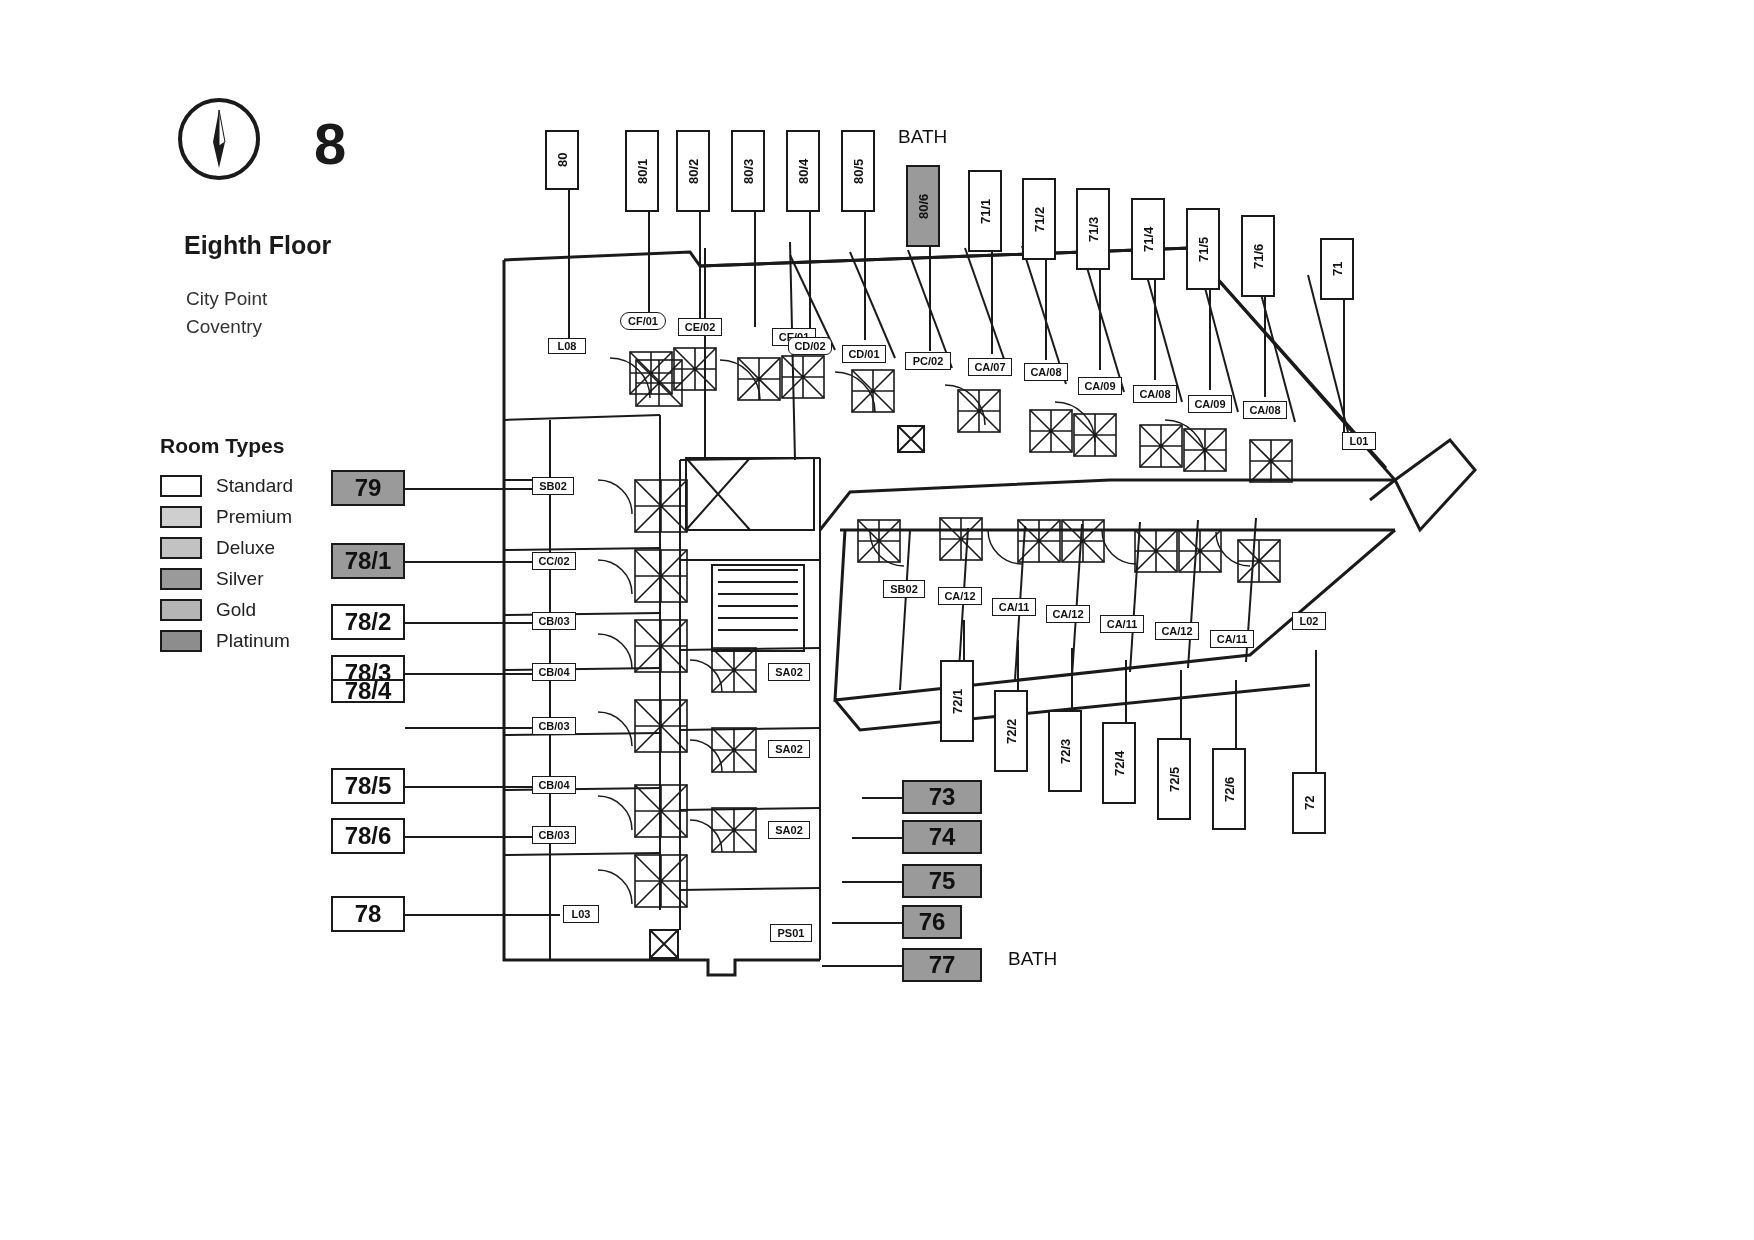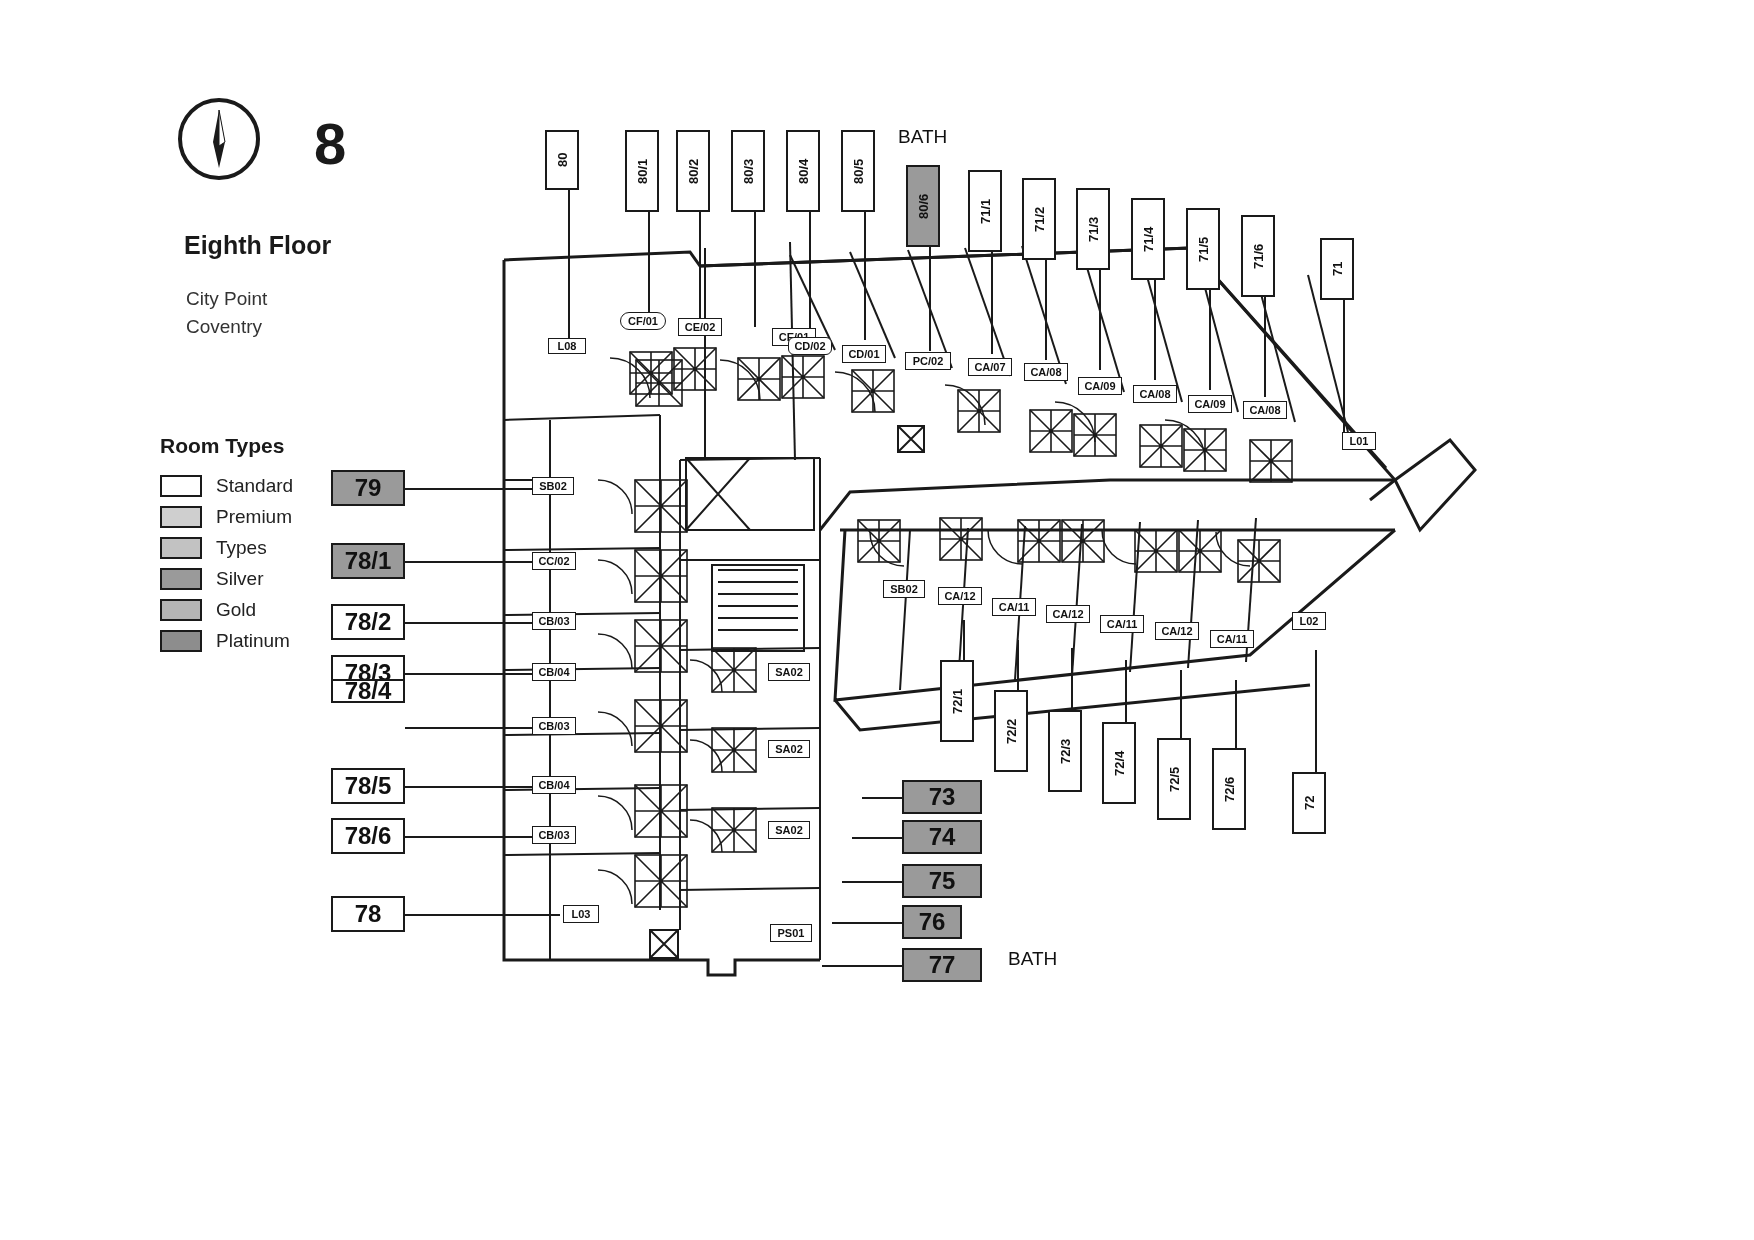--- a/index.html
+++ b/index.html
@@ -307,21 +307,21 @@
       <div class="legend-row">
         <div class="legend-swatch" style="background: rgb(255, 255, 255);"></div>
         <div class="legend-label">Standard</div>
       </div>
       <div class="legend-row">
         <div class="legend-swatch" style="background: rgb(207, 207, 207);"></div>
         <div class="legend-label">Premium</div>
       </div>
       <div class="legend-row">
         <div class="legend-swatch" style="background: rgb(194, 194, 194);"></div>
-        <div class="legend-label">Types</div>
+        <div class="legend-label">Deluxe</div>
       </div>
       <div class="legend-row">
         <div class="legend-swatch" style="background: rgb(154, 154, 154);"></div>
         <div class="legend-label">Silver</div>
       </div>
       <div class="legend-row">
         <div class="legend-swatch" style="background: rgb(181, 181, 181);"></div>
         <div class="legend-label">Gold</div>
       </div>
       <div class="legend-row">

